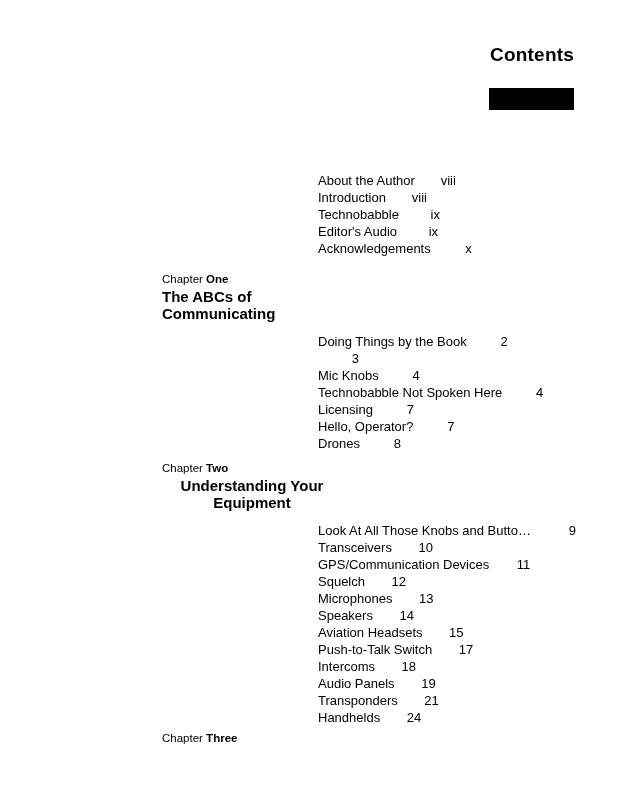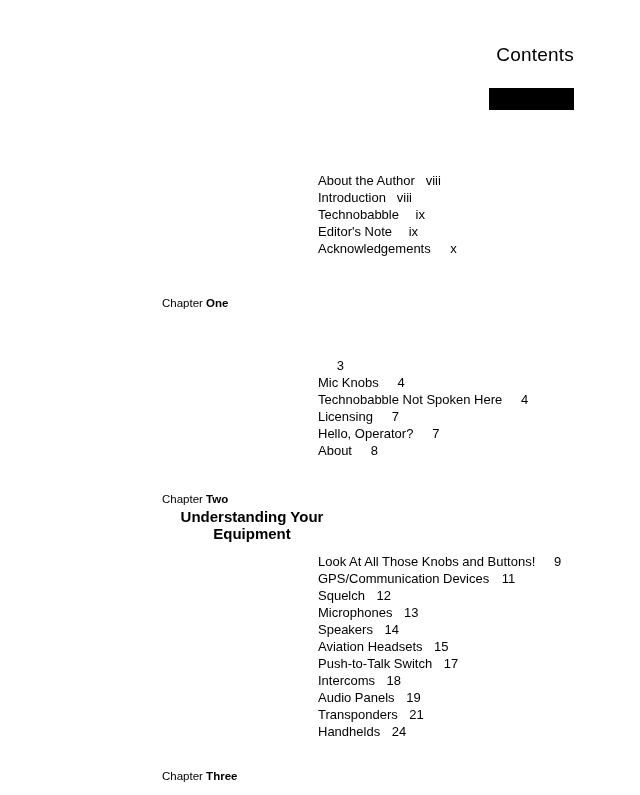--- a/index.html
+++ b/index.html
@@ -21,21 +21,21 @@
     height: 795px;
     box-sizing: border-box;
   }
 
   
   .contents-title {
     position: absolute;
     top: 44px;
     right: 66px;
     font-size: 19px;
-    font-weight: normal;
+    font-weight: bold;
     letter-spacing: 0.2px;
   }
   .black-bar {
     position: absolute;
     top: 88px;
     right: 66px;
     width: 85px;
     height: 22px;
     background: #000000;
   }
@@ -51,21 +51,20 @@
   .block {
     position: relative;
     width: 640px;
   }
 
   
   .chapter-head {
     position: relative;
     width: 640px;
     padding-bottom: 8px;
-    margin-top: 24px;
   }
   .chapter-head .chapter-label {
     position: absolute;
     left: 162px;
     top: 0;
     font-size: 11.5px;
     font-weight: normal;
     white-space: nowrap;
   }
   .chapter-head .chapter-label b {
@@ -97,21 +96,21 @@
   }
   .entry .label {
     flex: 0 1 auto;
     overflow: hidden;
     text-overflow: ellipsis;
   }
   .entry .page-num {
     flex: 0 0 auto;
     text-align: right;
     min-width: 18px;
-    margin-left: 8px;
+    margin-left: 23px;
   }
   .spacer-16 { height: 16px; }
   .spacer-10 { height: 10px; }
   .spacer-6 { height: 6px; }
 </style>
 </head>
 <body>
 
 <div class="page">
 
@@ -127,75 +126,84 @@
       </div>
       <div class="entry">
         <span class="label">Introduction</span>
         <span class="page-num">viii</span>
       </div>
       <div class="entry">
         <span class="label">Technobabble</span>
         <span class="page-num">ix</span>
       </div>
       <div class="entry">
-        <span class="label">Editor's Note</span>
+        <span class="label">Editor's Audio</span>
         <span class="page-num">ix</span>
       </div>
       <div class="entry">
         <span class="label">Acknowledgements</span>
         <span class="page-num">x</span>
       </div>
     </div>
 
     <div class="spacer-16"></div>
 
     <div class="block">
       <div class="chapter-head" style="height:52px;">
         <div class="chapter-label"><span>Chapter </span><b>One</b></div>
+        <div class="chapter-title">The ABCs of Communicating</div>
       </div>
       <div class="entries">
+        <div class="entry">
+          <span class="label">Doing Things by the Book</span>
+          <span class="page-num">2</span>
+        </div>
         <div class="entry">
           <span class="page-num">3</span>
         </div>
         <div class="entry">
           <span class="label">Mic Knobs</span>
           <span class="page-num">4</span>
         </div>
         <div class="entry">
           <span class="label">Technobabble Not Spoken Here</span>
           <span class="page-num">4</span>
         </div>
         <div class="entry">
           <span class="label">Licensing</span>
           <span class="page-num">7</span>
         </div>
         <div class="entry">
           <span class="label">Hello, Operator?</span>
           <span class="page-num">7</span>
         </div>
         <div class="entry">
-          <span class="label">About</span>
+          <span class="label">Drones</span>
           <span class="page-num">8</span>
         </div>
       </div>
     </div>
 
     <div class="spacer-10"></div>
 
     <div class="block">
       <div class="chapter-head" style="height:52px;text-align:center;">
         <div class="chapter-label"><span>Chapter </span><b>Two</b></div>
         <div class="chapter-title">Understanding Your Equipment</div>
       </div>
       <div class="entries">
         <div class="entry">
           <span class="label">Look At All Those Knobs and Buttons!</span>
           <span class="page-num">9</span>
         </div>
         <div class="entry">
+          <span class="label">Transceivers</span>
+          <span class="page-num">10</span>
+        </div>
+        <div class="entry">
           <span class="label">GPS/Communication Devices</span>
           <span class="page-num">11</span>
         </div>
         <div class="entry">
           <span class="label">Squelch</span>
           <span class="page-num">12</span>
         </div>
         <div class="entry">
           <span class="label">Microphones</span>
           <span class="page-num">13</span>

